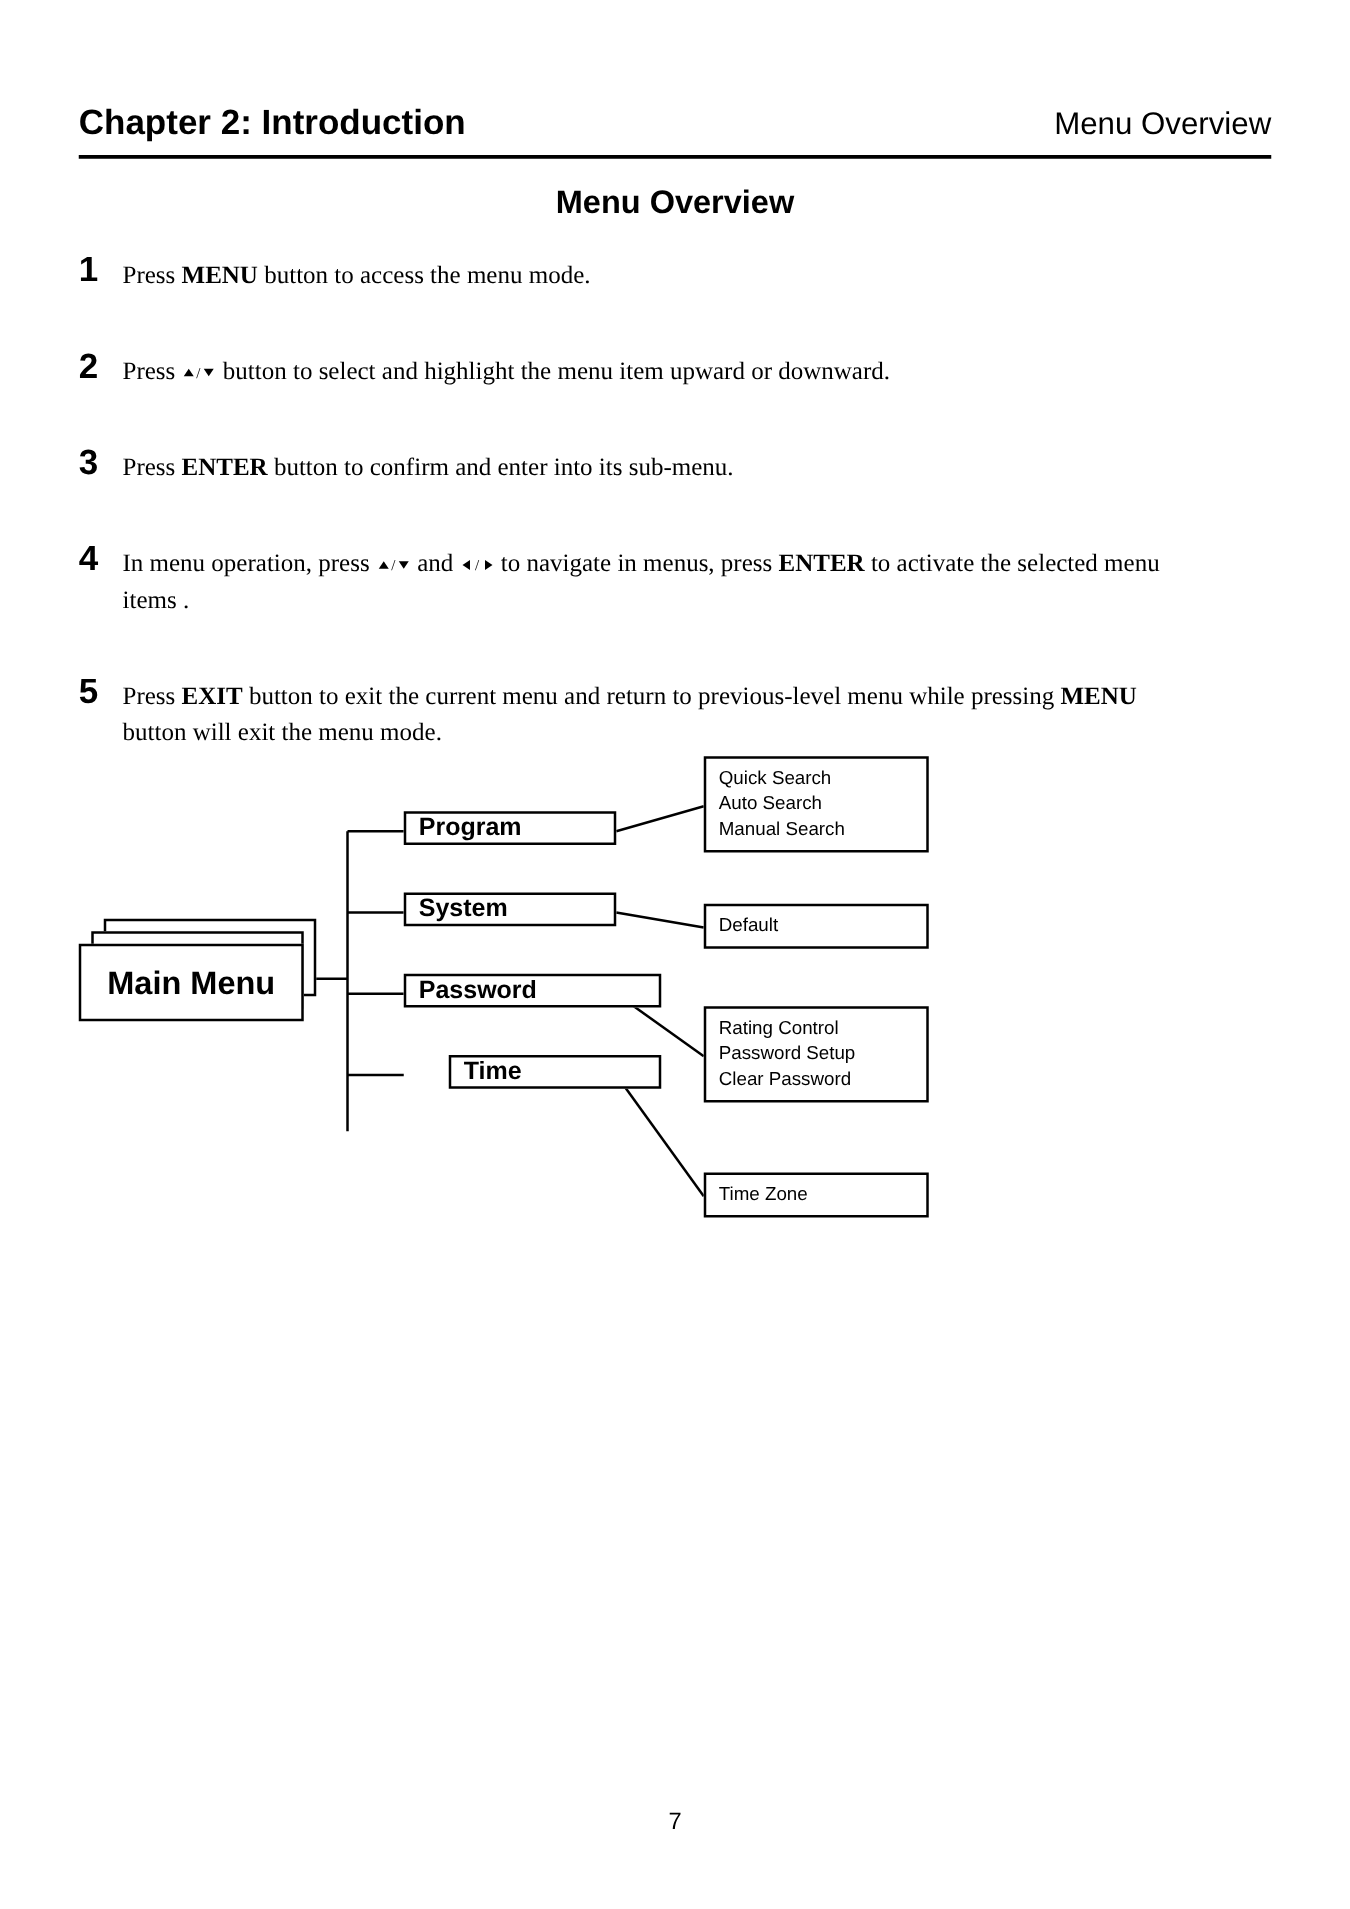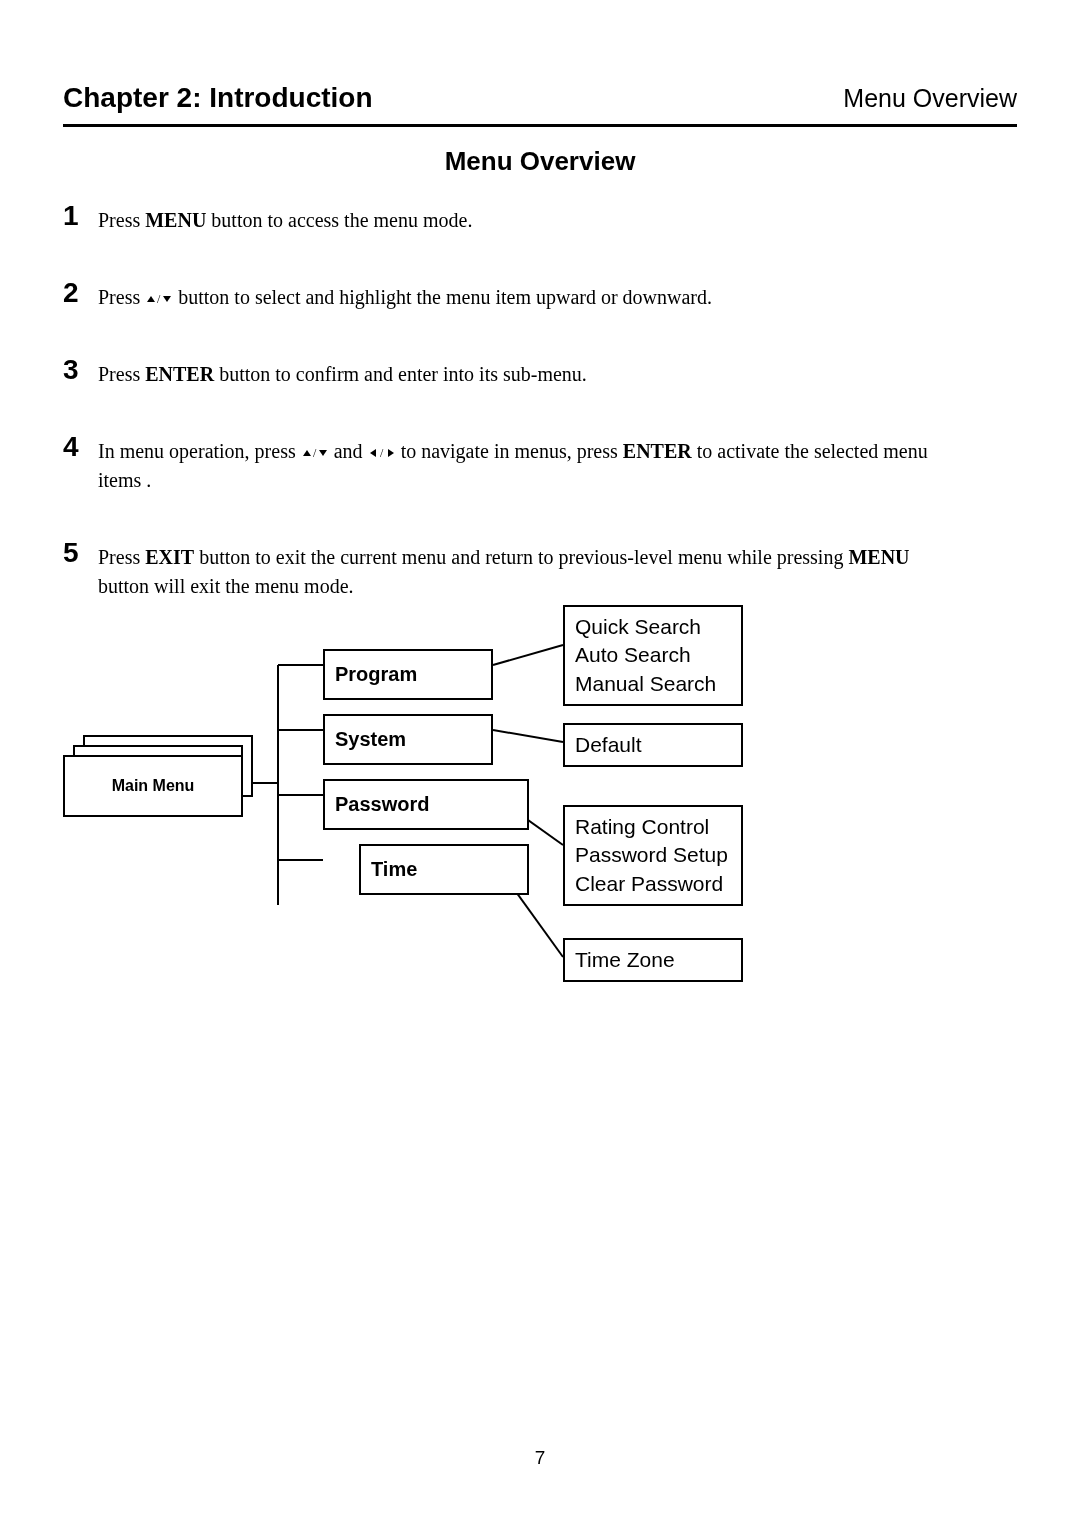--- a/index.html
+++ b/index.html
@@ -74,35 +74,35 @@
     left: 63px;
     top: 595px;
     width: 880px;
     height: 430px;
   }
   .box {
     position: absolute;
     background: #fff;
     border: 2px solid #000;
     box-sizing: border-box;
-    padding: 12px 10px;
+    padding: 0 10px;
   }
   .box.main {
-    font-size: 16px;
+    font-size: 26px;
     font-weight: bold;
     text-align: center;
     line-height: 58px;
     padding: 0;
   }
   .box.mid {
     font-size: 20px;
     font-weight: bold;
   }
   .box.leaf {
-    font-size: 21px;
+    font-size: 15px;
     font-weight: normal;
     padding: 6px 10px;
     line-height: 1.35;
   }
   .stack-shadow {
     position: absolute;
     background: #fff;
     border: 2px solid #000;
     box-sizing: border-box;
   }

